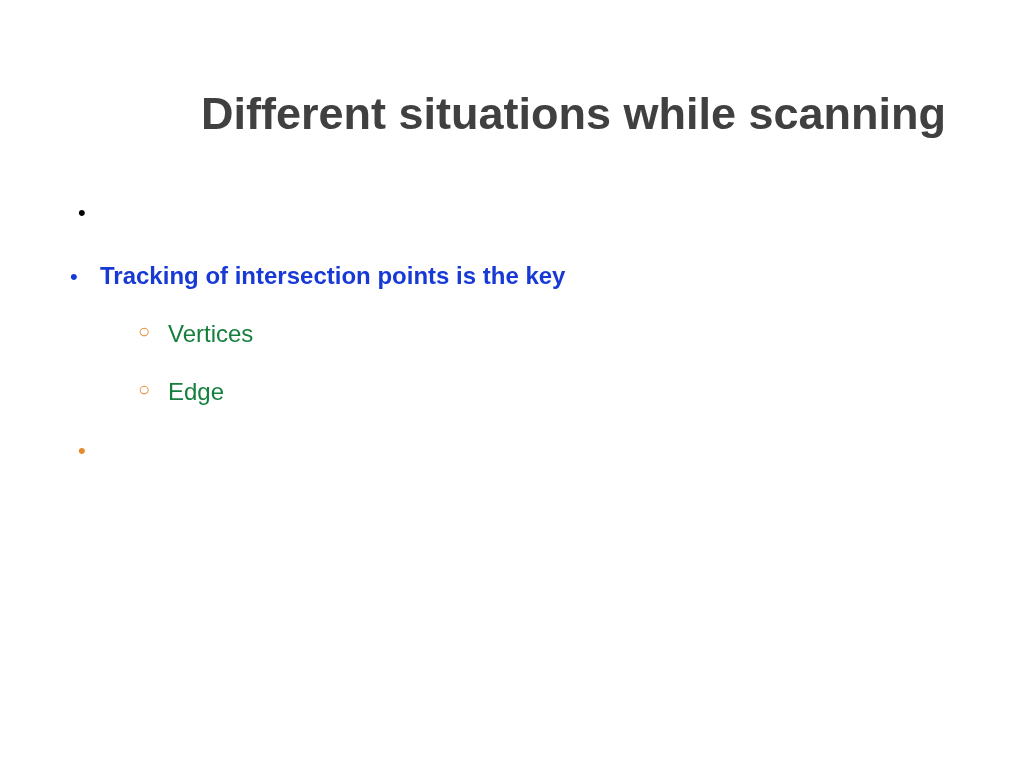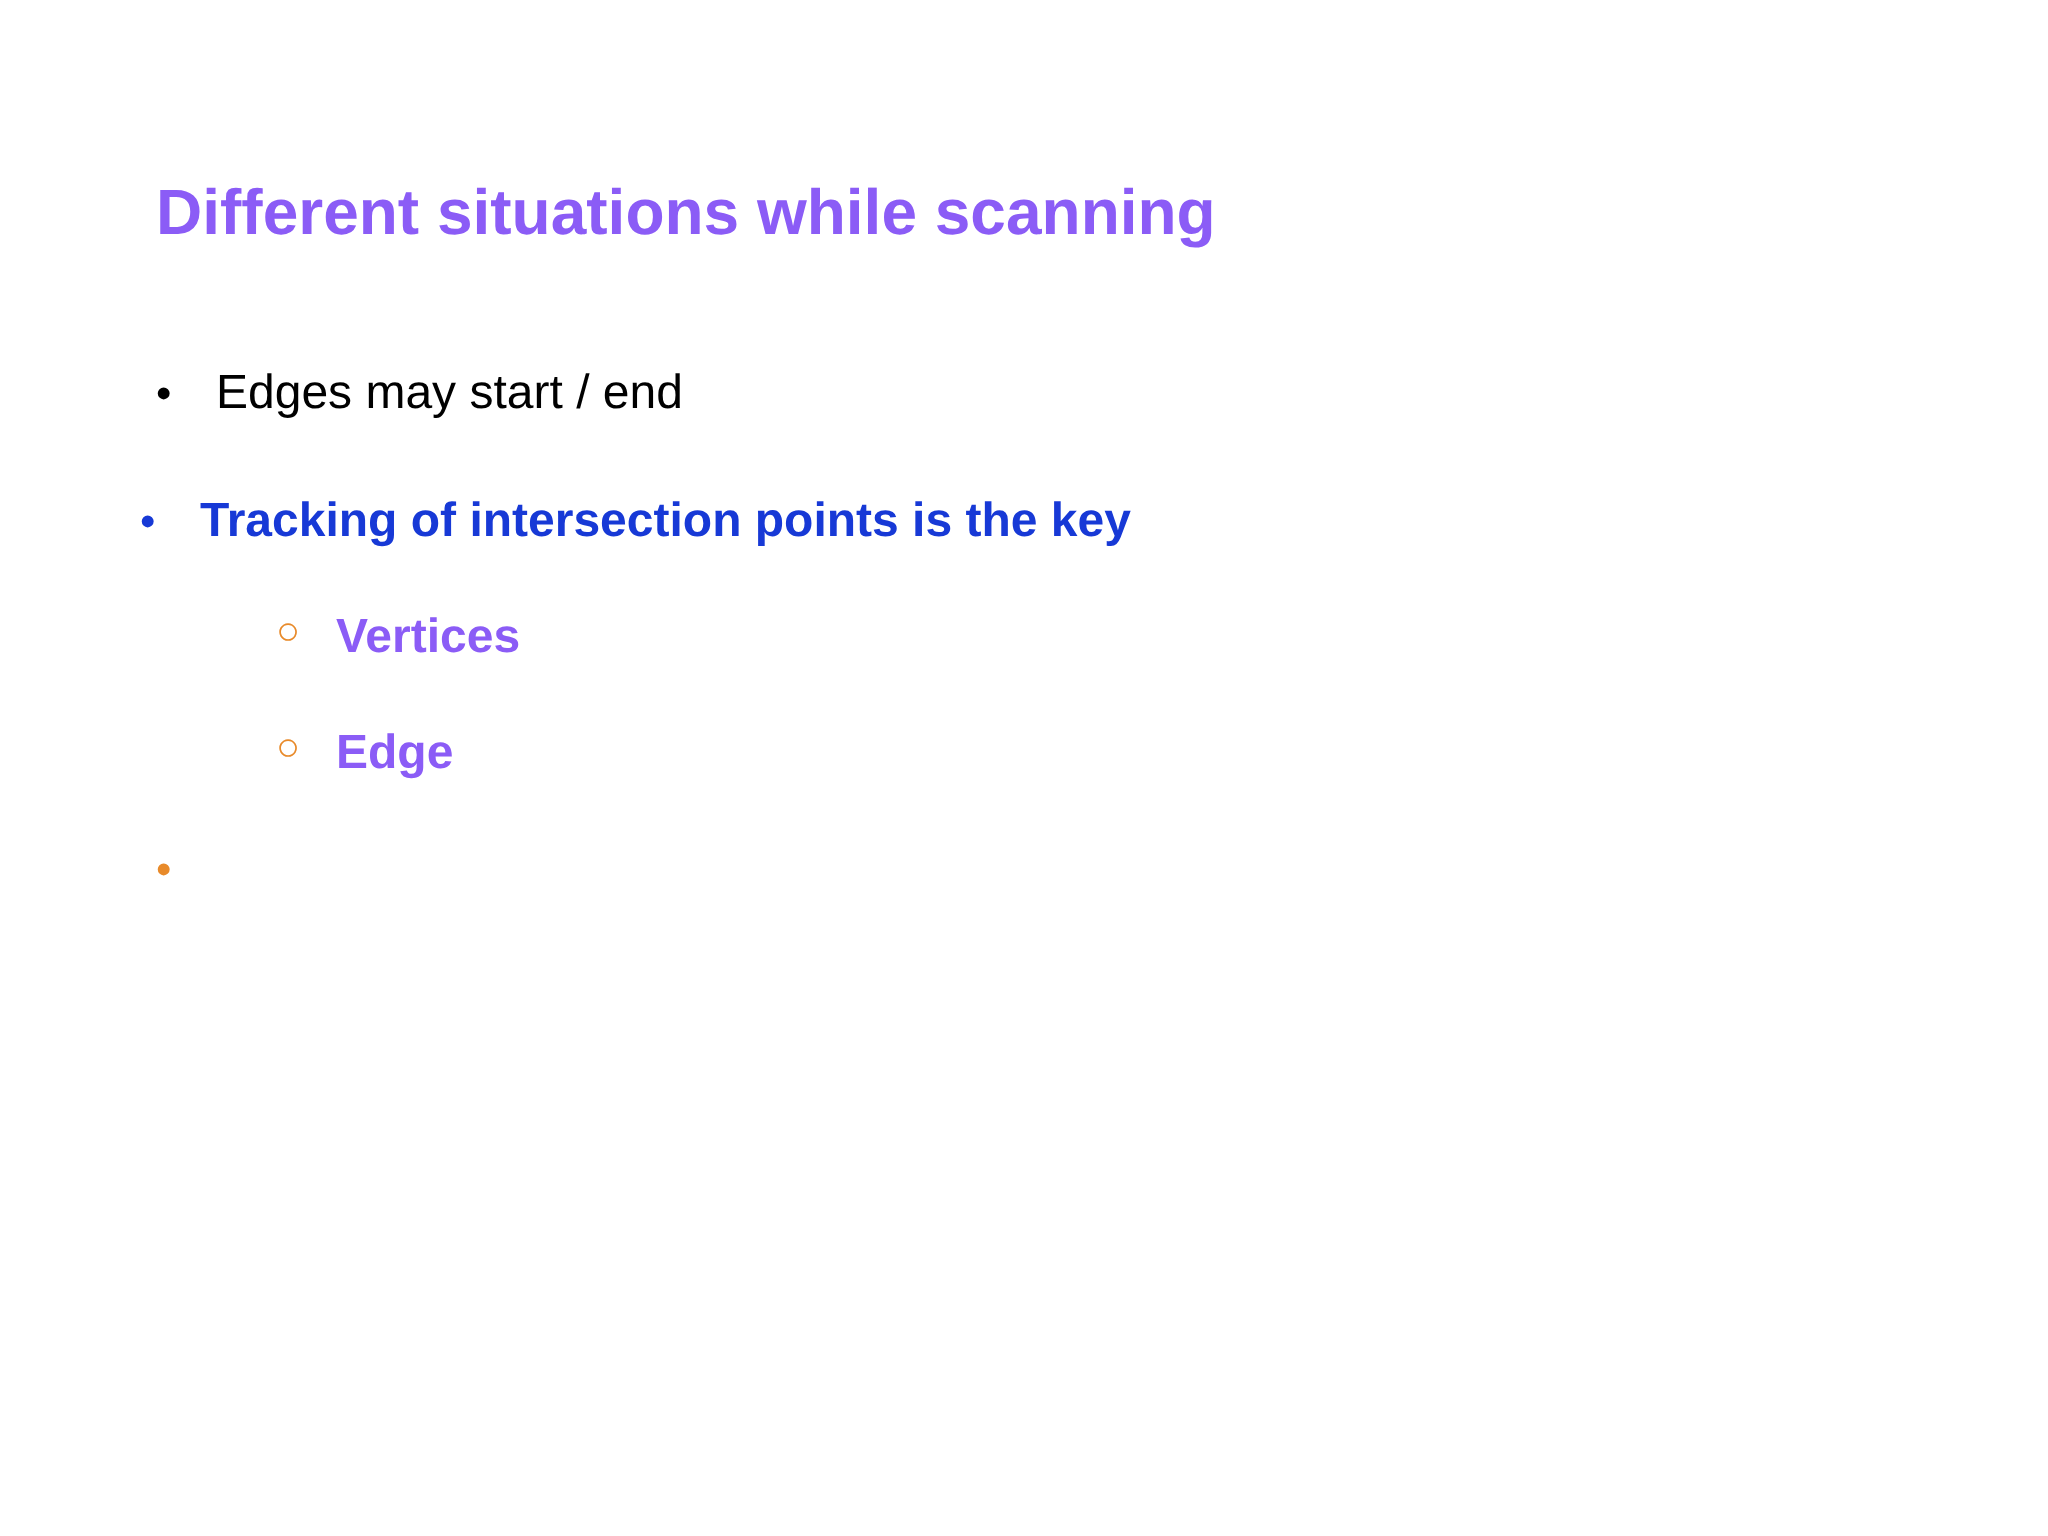--- a/index.html
+++ b/index.html
@@ -9,24 +9,25 @@
     }
     body {
       width: 1024px;
       height: 768px;
       background: #ffffff;
       font-family: Arial, Helvetica, sans-serif;
       padding: 88px 78px 0 78px;
       overflow: hidden;
     }
     .title {
-      color: #8b5cf6;
-      font-size: 32px;
+      color: #404040;
+      font-size: 45px;
       font-weight: bold;
       margin-bottom: 58px;
+      text-align: right;
     }
     .bullet-list {
       list-style: none;
     }
     .bullet-item {
       display: flex;
       align-items: flex-start;
       margin-bottom: 36px;
       font-size: 24px;
       color: #000000;
@@ -44,22 +45,22 @@
       font-size: 22px;
     }
     .blue-text {
       color: #1739d6;
       font-weight: bold;
     }
     .blue-bullet {
       color: #1739d6;
     }
     .orange-text {
-      color: #8b5cf6;
-      font-weight: bold;
+      color: #15803d;
+      font-weight: normal;
     }
     .orange-bullet {
       color: #e88a2a;
     }
     .sub-list {
       list-style: none;
       padding-left: 60px;
       margin-top: 26px;
     }
     .sub-item {
@@ -79,21 +80,20 @@
     }
   </style>
 </head>
 <body>
 
 <h1 class="title">Different situations while scanning</h1>
 
 <ul class="bullet-list">
   <li class="bullet-item">
     <span class="bullet-marker dot"></span>
-    <span>Edges may start / end</span>
   </li>
   <li class="bullet-item tight" style="margin-left:-8px;">
     <span class="bullet-marker dot blue-bullet"></span>
     <span class="blue-text">Tracking of intersection points is the key</span>
   </li>
 </ul>
 
 <ul class="sub-list">
   <li class="sub-item">
     <span class="circle-marker"></span>

